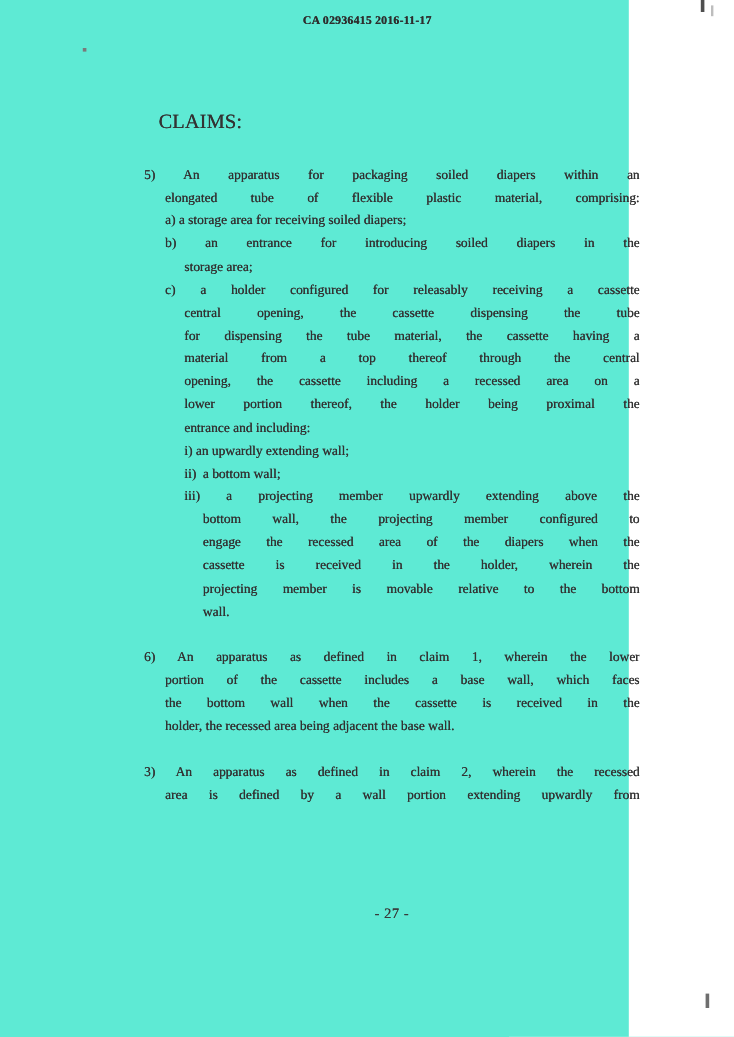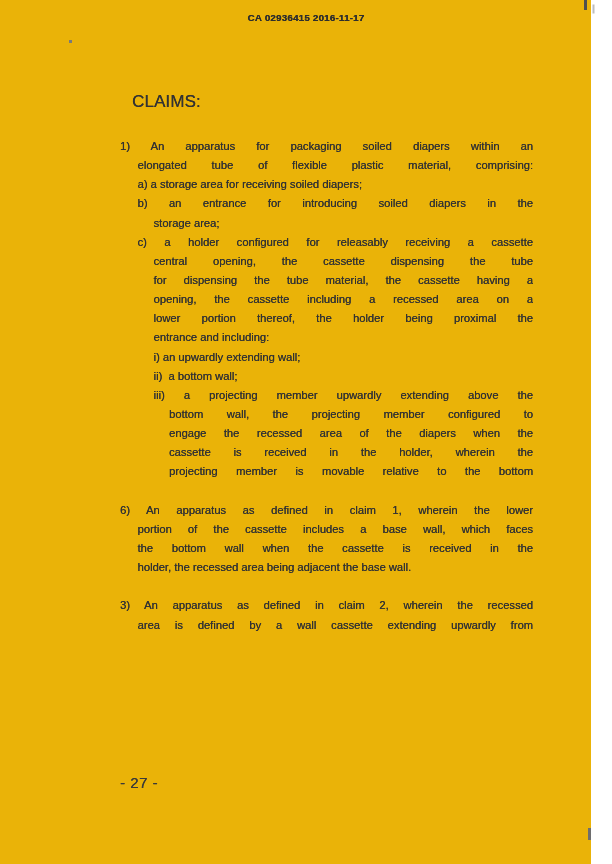--- a/index.html
+++ b/index.html
@@ -8,24 +8,24 @@
   }
   body {
     width: 612px;
     height: 864px;
     background: #ffffff;
     overflow: hidden;
     position: relative;
   }
   .page {
     position: relative;
-    width: 591px;
+    width: 524px;
     height: 864px;
-    background: #eab308;
-    font-family: Liberation Sans, sans-serif;
+    background: #5eead4;
+    font-family: Liberation Serif, serif;
     color: #333333;
   }
   .header {
     position: absolute;
     top: 12px;
     left: 0;
     width: 612px;
     text-align: center;
     font-size: 9.8px;
     font-weight: bold;
@@ -65,25 +65,25 @@
   }
   .line.gap {
     margin-top: 19.15px;
   }
   .ind0 { padding-left: 0; }
   .ind1 { padding-left: 17.5px; }
   .ind2 { padding-left: 33.5px; }
   .ind3 { padding-left: 49px; }
   .page-number {
     position: absolute;
-    top: 774px;
+    top: 754px;
     left: 120px;
     width: 413px;
-    text-align: left;
-    font-size: 15px;
+    text-align: center;
+    font-size: 12px;
     letter-spacing: 0.5px;
     color: #3a3a3a;
     text-shadow: 0.2px 0 0 currentColor;
   }
   .artifact {
     position: absolute;
   }
   .artifact-dot-left {
     top: 40px;
     left: 69px;
@@ -116,41 +116,43 @@
 
   <div class="artifact artifact-dot-left"></div>
 
   <div class="artifact artifact-tick-top-right"></div>
 
   <div class="artifact artifact-tick-bottom-right"></div>
 
   <div class="claims-heading">CLAIMS:</div>
 
   <div class="claims-body">
-      <div class="line ind0 j">1) An apparatus for packaging soiled diapers within an</div>
+      <div class="line ind0 j">5) An apparatus for packaging soiled diapers within an</div>
       <div class="line ind1 j">elongated tube of flexible plastic material, comprising:</div>
       <div class="line ind1 p">a) a storage area for receiving soiled diapers;</div>
       <div class="line ind1 j">b) an entrance for introducing soiled diapers in the</div>
       <div class="line ind2 p">storage area;</div>
       <div class="line ind1 j">c) a holder configured for releasably receiving a cassette</div>
       <div class="line ind2 j">central opening, the cassette dispensing the tube</div>
       <div class="line ind2 j">for dispensing the tube material, the cassette having a</div>
+      <div class="line ind2 j">material from a top thereof through the central</div>
       <div class="line ind2 j">opening, the cassette including a recessed area on a</div>
       <div class="line ind2 j">lower portion thereof, the holder being proximal the</div>
       <div class="line ind2 p">entrance and including:</div>
       <div class="line ind2 p">i) an upwardly extending wall;</div>
       <div class="line ind2 p">ii)  a bottom wall;</div>
       <div class="line ind2 j">iii) a projecting member upwardly extending above the</div>
       <div class="line ind3 j">bottom wall, the projecting member configured to</div>
       <div class="line ind3 j">engage the recessed area of the diapers when the</div>
       <div class="line ind3 j">cassette is received in the holder, wherein the</div>
       <div class="line ind3 j">projecting member is movable relative to the bottom</div>
+      <div class="line ind3 p">wall.</div>
       <div class="line ind0 j gap">6) An apparatus as defined in claim 1, wherein the lower</div>
       <div class="line ind1 j">portion of the cassette includes a base wall, which faces</div>
       <div class="line ind1 j">the bottom wall when the cassette is received in the</div>
       <div class="line ind1 p">holder, the recessed area being adjacent the base wall.</div>
       <div class="line ind0 j gap">3) An apparatus as defined in claim 2, wherein the recessed</div>
-      <div class="line ind1 j">area is defined by a wall cassette extending upwardly from</div>
+      <div class="line ind1 j">area is defined by a wall portion extending upwardly from</div>
     </div>
 
   <div class="page-number">- 27 -</div>
 
 </div>
 
 </body></html>

